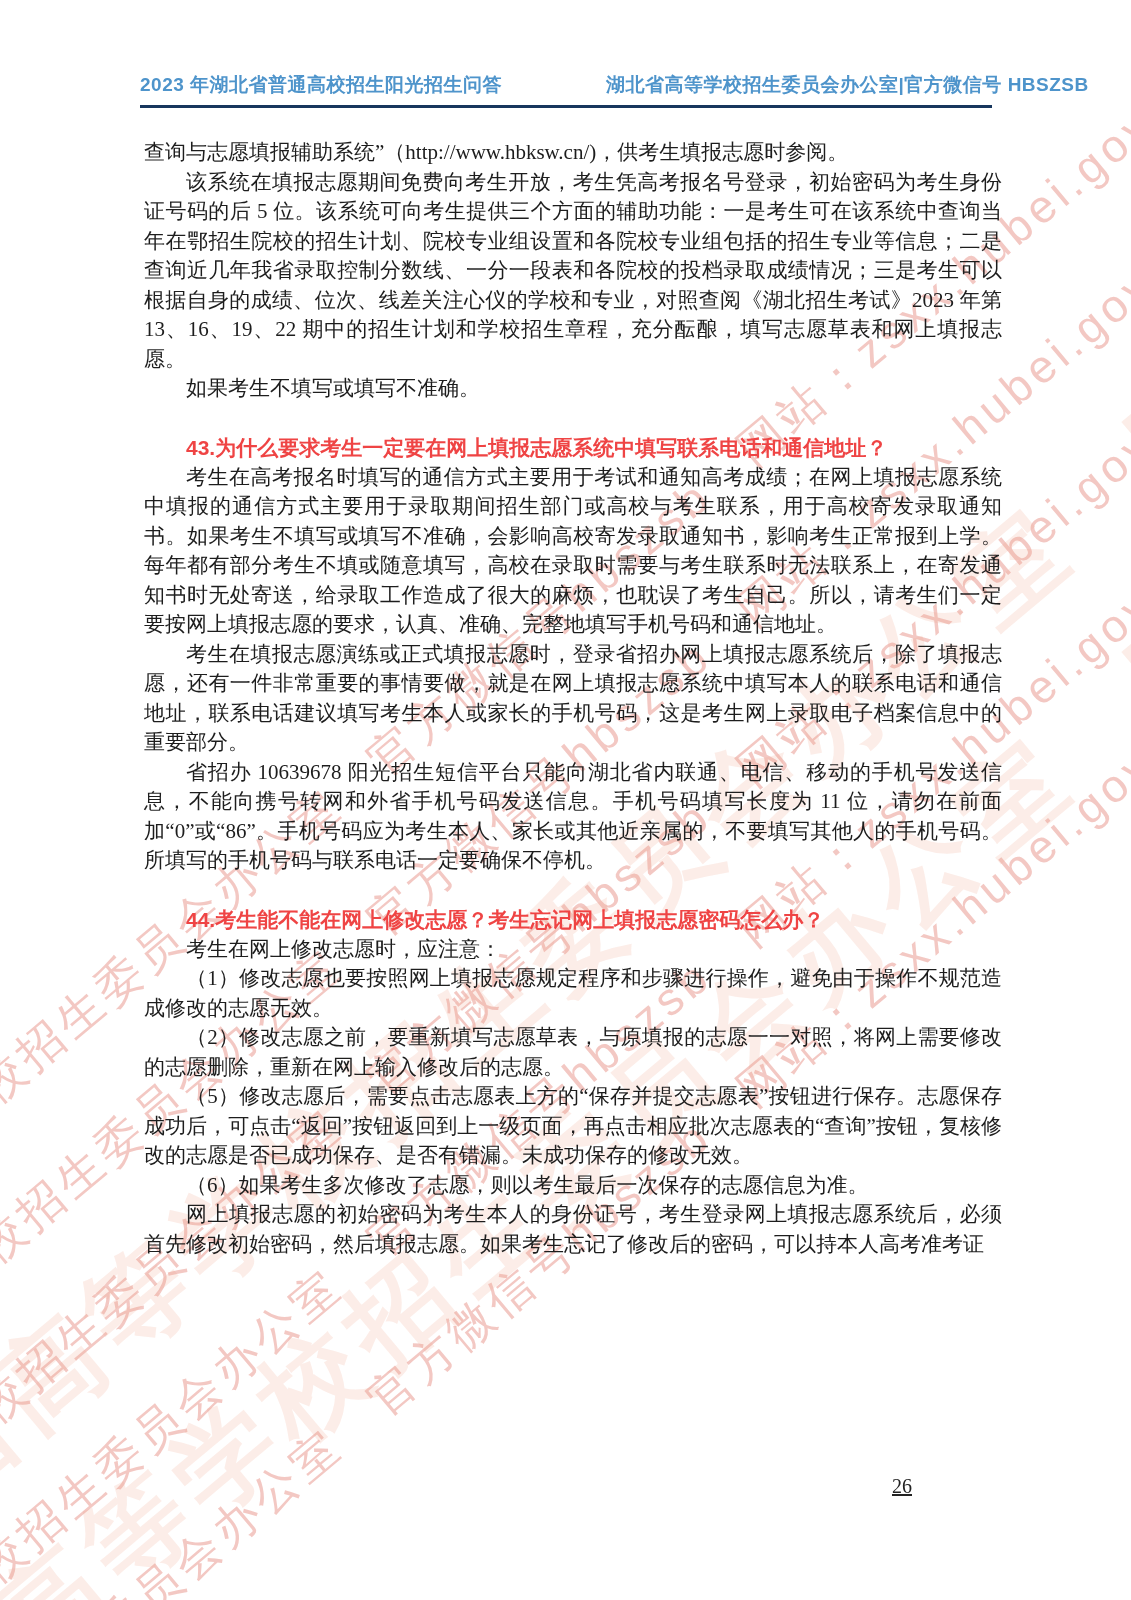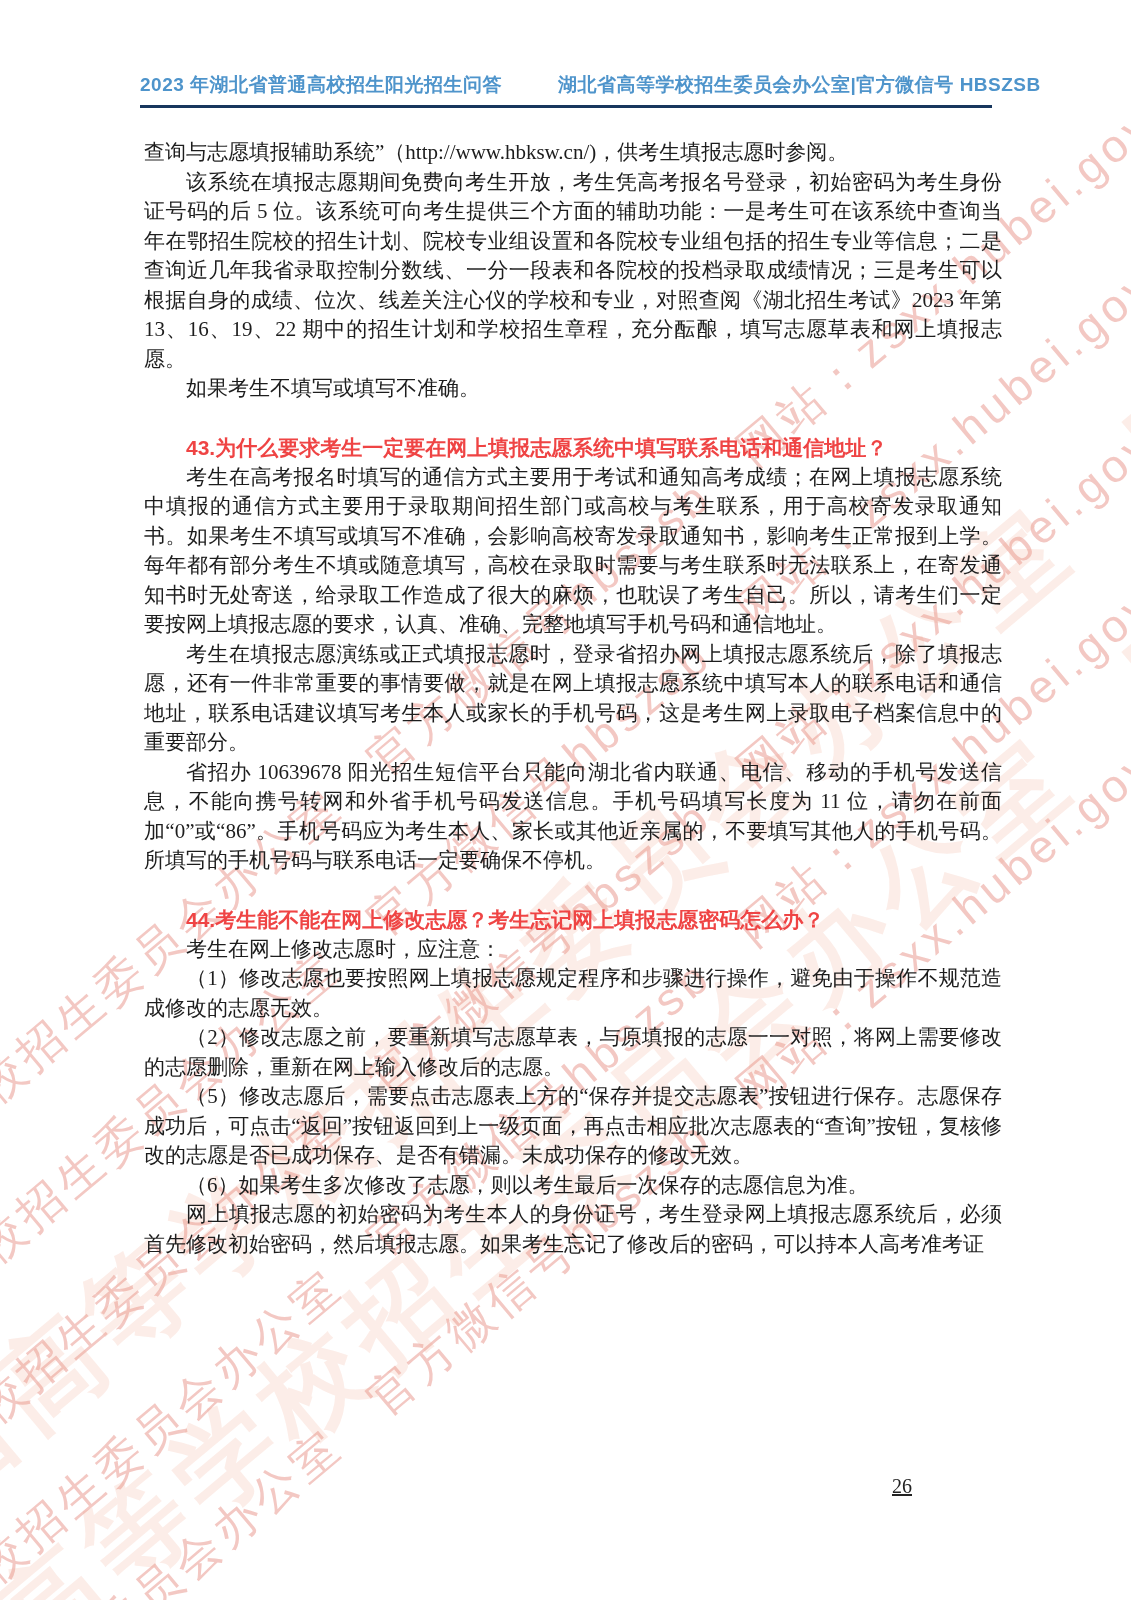--- a/index.html
+++ b/index.html
@@ -8,21 +8,21 @@
     background:#ffffff; overflow:hidden;
     font-family:"Liberation Serif","DejaVu Serif",serif;
   }
   
   .hdr { position:absolute; left:140px; top:72px; width:852px; z-index:3; }
   .hdr-text {
     font-family:"Liberation Sans","DejaVu Sans",sans-serif;
     font-weight:bold; font-size:19px; color:#4e94cb;
     white-space:nowrap; letter-spacing:0.5px;
   }
-  .hdr-right { margin-left:56px; }
+  .hdr-right { margin-left:104px; }
   .hdr-rule { margin-top:7px; border-top:3px solid #17365d; height:0; }
   
   .doc {
     position:absolute; left:144px; top:138px; width:858px; z-index:2;
     font-size:21px; line-height:29.5px; color:#1d1d1d;
     text-align:justify;
   }
   .doc p { margin:0; text-indent:42px; }
   .doc p.cont { text-indent:0; }
   .doc h3 {

